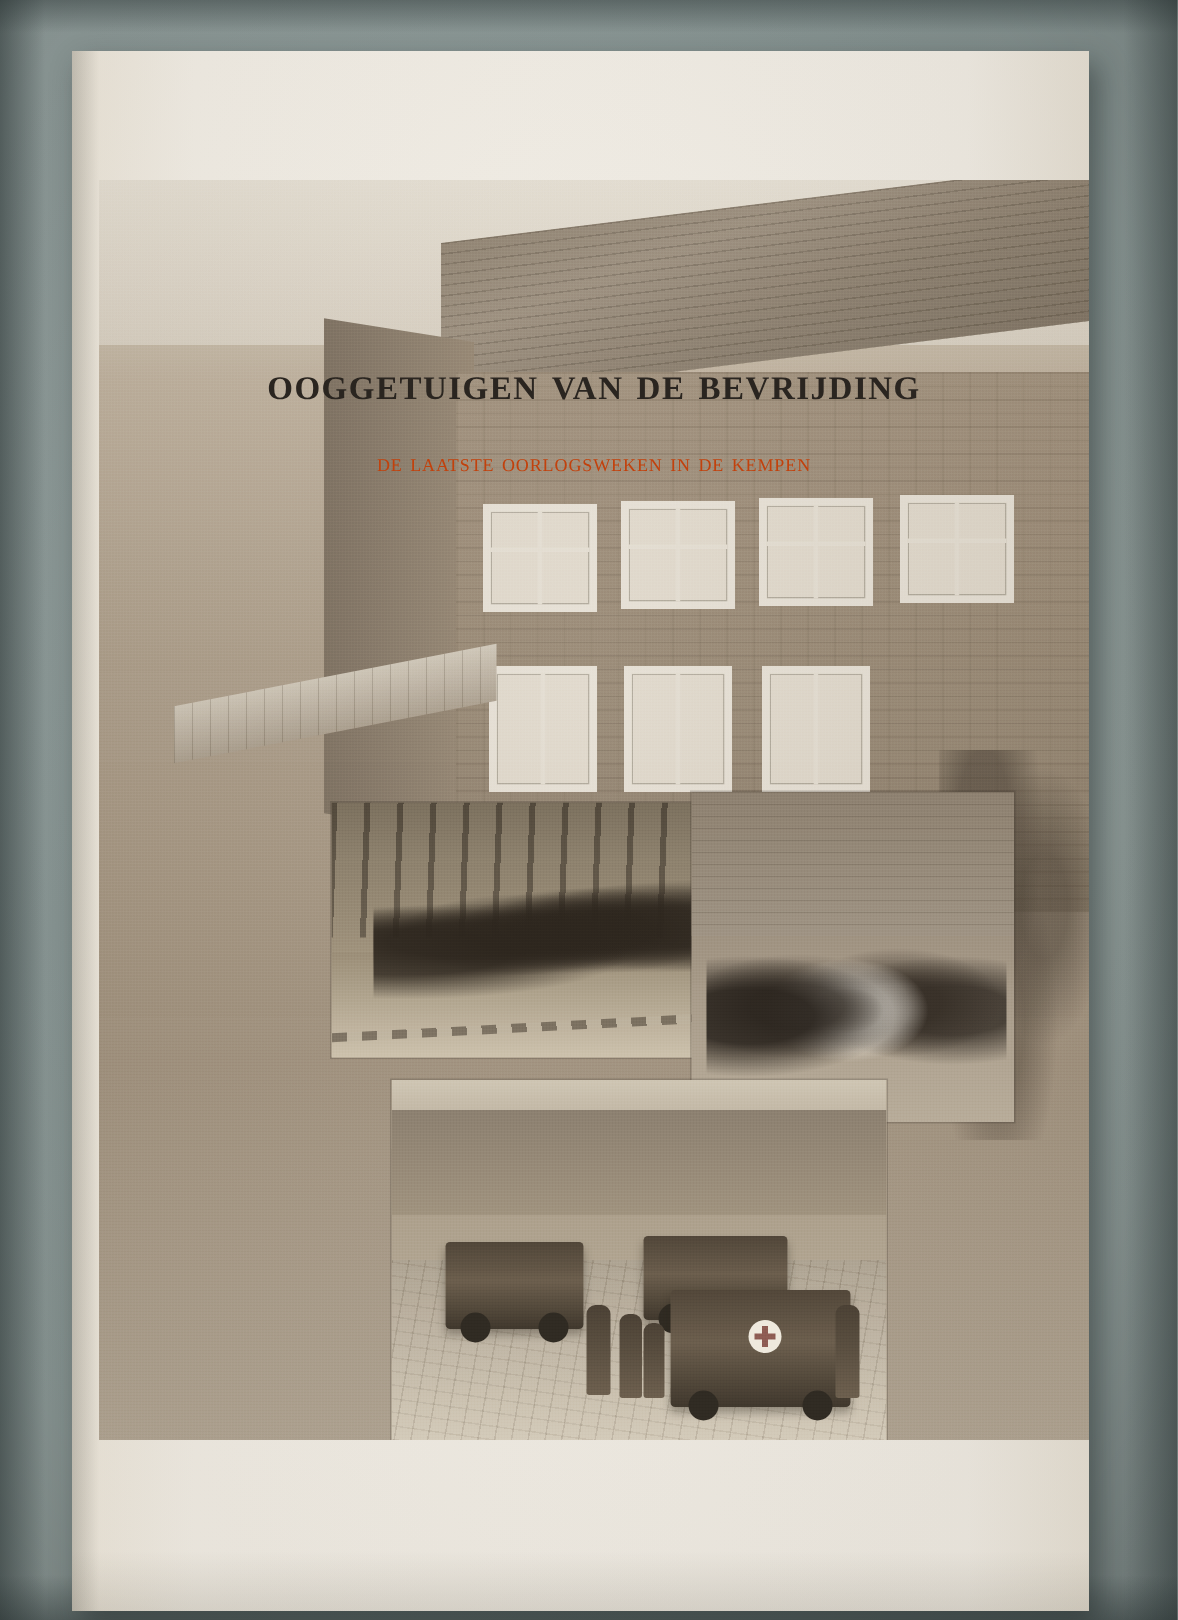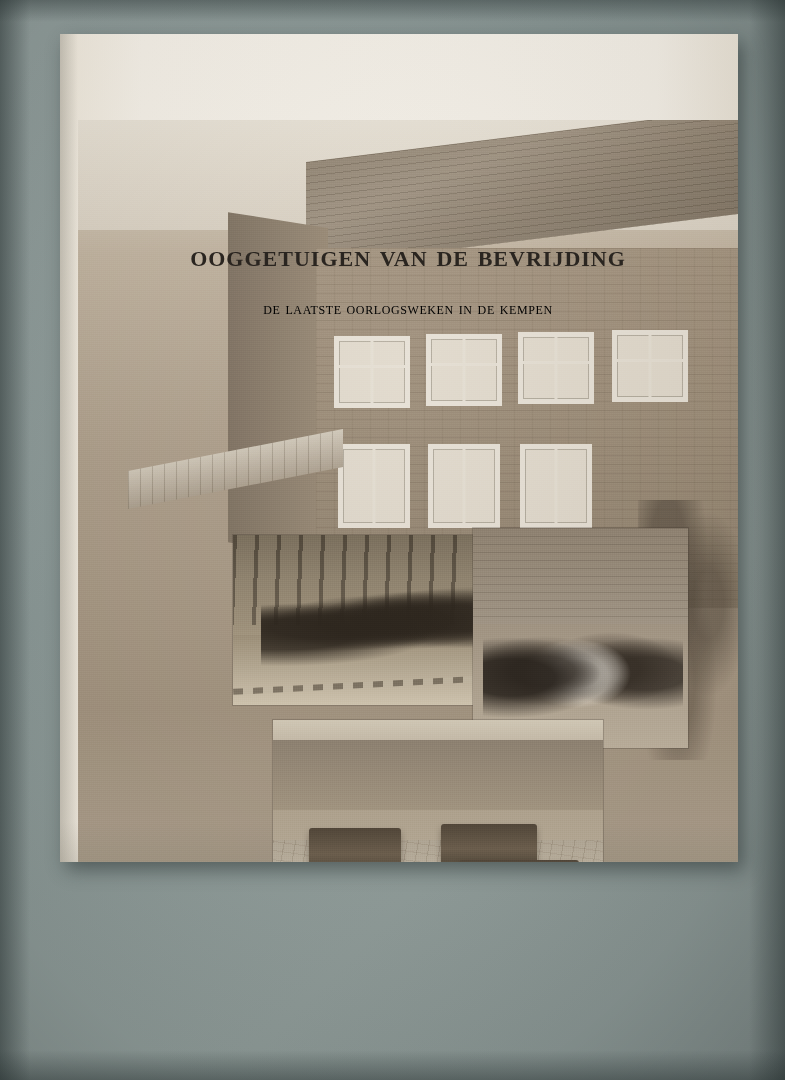--- a/index.html
+++ b/index.html
@@ -42,24 +42,24 @@
   }
   .bed-edge-bottom {
     position: absolute;
     left: 0; right: 0; bottom: 0; height: 30px;
     background: linear-gradient(to top, rgba(35,45,45,0.45), rgba(35,45,45,0.0));
   }
 
   
   .book-cover {
     position: absolute;
-    left: 60px;
+    left: 48px;
     top: 34px;
     width: 678px;
-    height: 828px;
+    height: 1040px;
     background: #f3efe7;
     box-shadow: 6px 8px 18px rgba(20,28,28,0.45);
     overflow: hidden;
   }
   .cover-paper-tint {
     position: absolute;
     inset: 0;
     background: linear-gradient(to right, #efe9dd 0%, #f5f1e9 12%, #f2eee6 88%, #e8e2d6 100%);
   }
   .cover-spine-shadow {
@@ -188,21 +188,21 @@
     color: #2a2520;
     font-variant: small-caps;
     text-transform: lowercase;
     white-space: nowrap;
   }
   .title-sub {
     margin-top: 24px;
     font-family: "Liberation Serif", serif;
     font-size: 17.5px;
     letter-spacing: 0.6px;
-    color: #000000;
+    color: #c2410c;
     font-variant: small-caps;
     text-transform: lowercase;
     white-space: nowrap;
   }
 
   
   .inset-dig {
     position: absolute;
     left: 155px; top: 415px; width: 300px; height: 170px;
     overflow: hidden;

